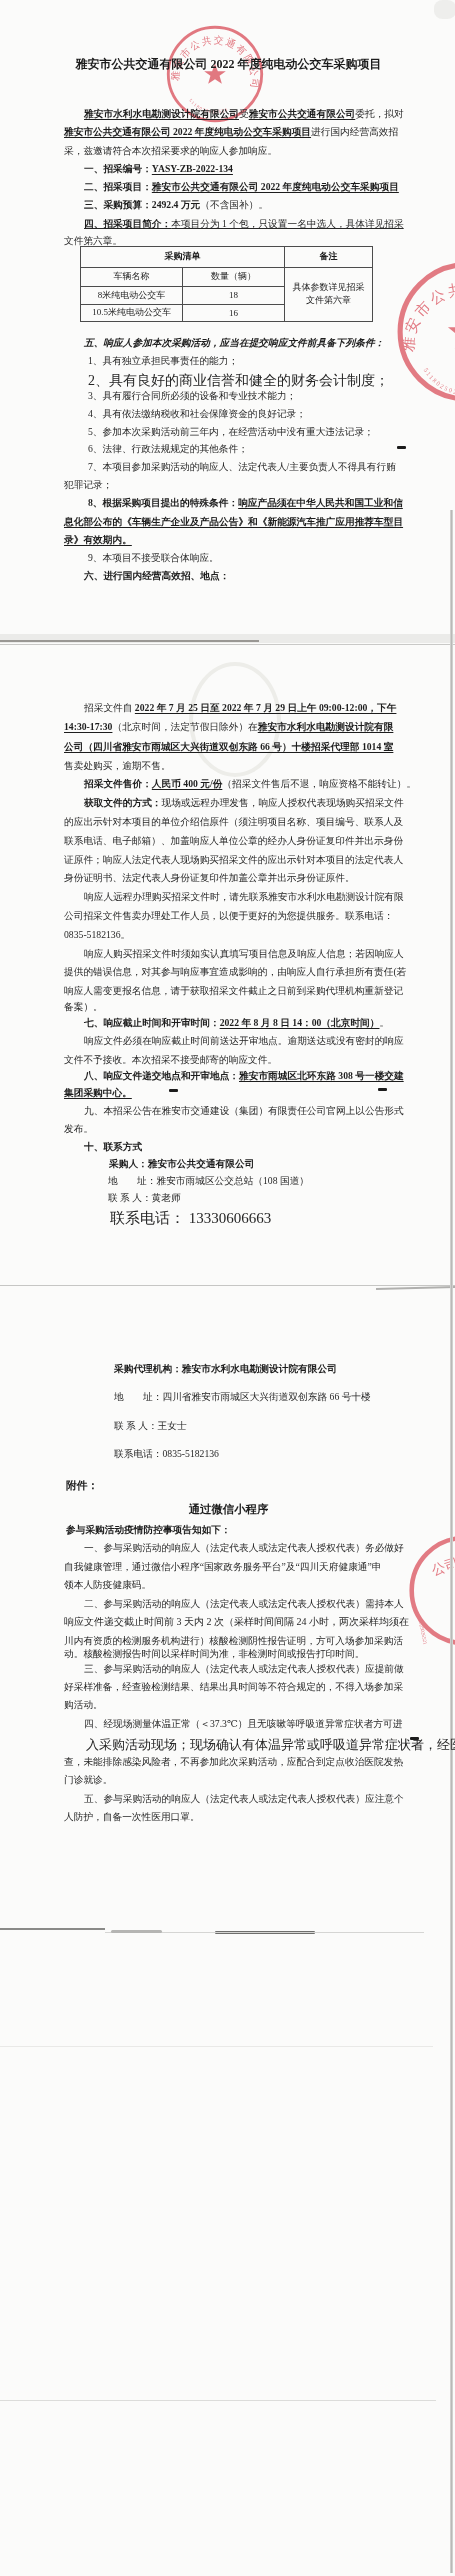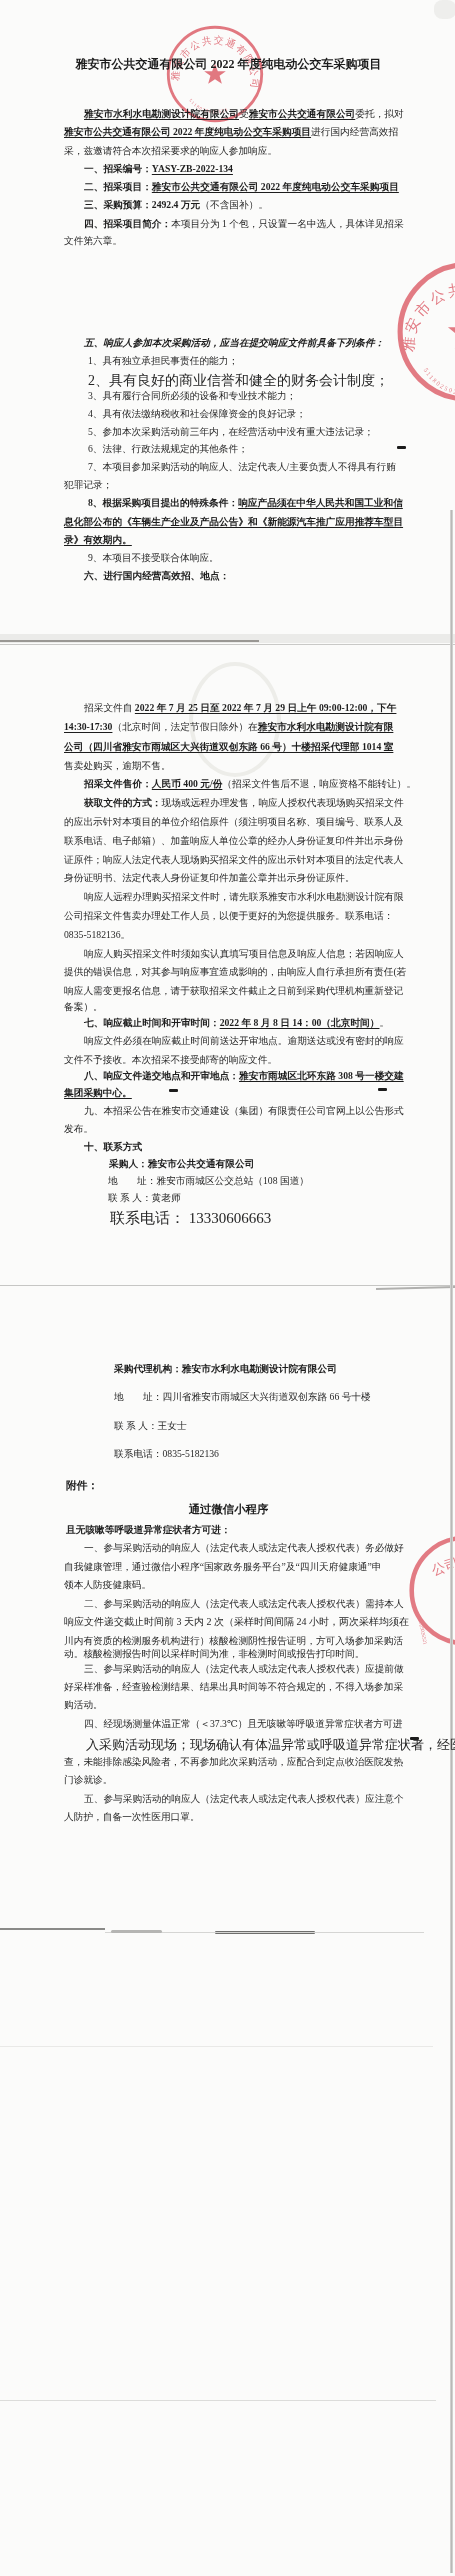--- a/index.html
+++ b/index.html
@@ -27,20 +27,44 @@
 </head>
 <body>
 
 <div id="doc">
 
   <div class="page" style="top:0;height:643px;"></div>
   <div class="page" style="top:643px;height:644px;"></div>
   <div class="page" style="top:1287px;height:644px;"></div>
   <div class="page" style="top:1930px;height:646px;"></div>
 
+  <table id="list-table">
+    <tbody>
+        <tr style="height:20.5px;">
+      <td colspan="2" style="width:203px;" class="bold">采购清单</td>
+      <td style="width:87px;" class="bold">备注</td>
+    </tr>
+    <tr style="height:19.4px;">
+      <td style="width:109px;">车辆名称</td>
+      <td style="width:95px;">数量（辆）</td>
+      <td rowspan="3">
+        <div>具体参数详见招采</div>
+        <div>文件第六章</div>
+      </td>
+    </tr>
+    <tr style="height:17.7px;">
+      <td>8米纯电动公交车</td>
+      <td>18</td>
+    </tr>
+    <tr style="height:17.7px;">
+      <td>10.5米纯电动公交车</td>
+      <td>16</td>
+    </tr>
+  </tbody>
+    </table>
 
   <svg class="seal" style="left:166px;top:25px;" width="98" height="98" viewBox="0 0 172 172" opacity="0.82">
     <defs>
       <path id="arcTop" d="M 24,112 A 64,64 0 1 1 148,112" fill="none"></path>
       <path id="arcBot" d="M 32,118 A 58,58 0 0 0 140,118" fill="none"></path>
     </defs>
     <circle cx="86" cy="86" r="82" fill="none" stroke="#e05c68" stroke-width="5"></circle>
     <polygon fill="#e05c68" points="86,68 91,81 105,81 94,89 98,103 86,95 74,103 78,89 67,81 81,81"></polygon>
     <text font-size="17" fill="#e05c68" letter-spacing="3">
       <textPath href="#arcTop" startOffset="6%">雅安市公共交通有限公司</textPath>
@@ -93,21 +117,21 @@
   <div class="dash" style="left:378px;top:1088px;"></div>
   <div class="dash" style="left:410px;top:1737px;"></div>
 
 <div class="line center" style="top: 57px; left: 64px; width: 329px; font-size: 12px;"><span class="bold">雅安市公共交通有限公司 2022 年度纯电动公交车采购项目</span></div>
     <div class="line" style="top: 108px; left: 84px; width: 329px; font-size: 9.7px;"><span class="bold uline">雅安市水利水电勘测设计院有限公司</span><span>受</span><span class="bold uline">雅安市公共交通有限公司</span><span>委托，拟对</span></div>
     <div class="line" style="top: 126px; left: 64px; width: 329px; font-size: 9.7px;"><span class="bold uline">雅安市公共交通有限公司 2022 年度纯电动公交车采购项目</span><span>进行国内经营高效招</span></div>
     <div class="line" style="top: 145px; left: 64px; width: 329px; font-size: 9.7px;"><span>采，兹邀请符合本次招采要求的响应人参加响应。</span></div>
     <div class="line" style="top: 163px; left: 84px; width: 329px; font-size: 9.7px;"><span class="bold">一、招采编号：</span><span class="bold uline">YASY-ZB-2022-134</span></div>
     <div class="line" style="top: 181px; left: 84px; width: 329px; font-size: 9.7px;"><span class="bold">二、招采项目：</span><span class="bold uline">雅安市公共交通有限公司 2022 年度纯电动公交车采购项目</span></div>
     <div class="line" style="top: 199px; left: 84px; width: 329px; font-size: 9.7px;"><span class="bold">三、采购预算：</span><span class="bold">2492.4 万元</span><span>（不含国补）。</span></div>
-    <div class="line" style="top: 218px; left: 84px; width: 329px; font-size: 9.7px;"><span class="bold">四、招采项目简介：</span><span>本项目分为 1 个包，只设置一名中选人，具体详见招采</span></div>
+    <div class="line" style="top: 218px; left: 84px; width: 329px; font-size: 9.7px; text-decoration: underline;"><span class="bold">四、招采项目简介：</span><span>本项目分为 1 个包，只设置一名中选人，具体详见招采</span></div>
     <div class="line" style="top: 235px; left: 64px; width: 329px; font-size: 9.7px;"><span>文件第六章。</span></div>
     <div class="line" style="top: 337px; left: 84px; width: 329px; font-size: 9.7px; font-style: italic;"><span class="bold">五、响应人参加本次采购活动，应当在提交响应文件前具备下列条件：</span></div>
     <div class="line" style="top: 355px; left: 88px; width: 329px; font-size: 9.7px;"><span>1、具有独立承担民事责任的能力；</span></div>
     <div class="line" style="top: 373px; left: 88px; width: 329px; font-size: 14px;"><span>2、具有良好的商业信誉和健全的财务会计制度；</span></div>
     <div class="line" style="top: 390px; left: 88px; width: 329px; font-size: 9.7px;"><span>3、具有履行合同所必须的设备和专业技术能力；</span></div>
     <div class="line" style="top: 408px; left: 88px; width: 329px; font-size: 9.7px;"><span>4、具有依法缴纳税收和社会保障资金的良好记录；</span></div>
     <div class="line" style="top: 426px; left: 88px; width: 329px; font-size: 9.7px;"><span>5、参加本次采购活动前三年内，在经营活动中没有重大违法记录；</span></div>
     <div class="line" style="top: 443px; left: 88px; width: 329px; font-size: 9.7px;"><span>6、法律、行政法规规定的其他条件；</span></div>
     <div class="line" style="top: 461px; left: 88px; width: 329px; font-size: 9.7px;"><span>7、本项目参加采购活动的响应人、法定代表人/主要负责人不得具有行贿</span></div>
     <div class="line" style="top: 479px; left: 64px; width: 329px; font-size: 9.7px;"><span>犯罪记录；</span></div>
@@ -144,21 +168,21 @@
     <div class="line" style="top: 1158px; left: 109px; width: 329px; font-size: 9.7px;"><span class="bold">采购人：雅安市公共交通有限公司</span></div>
     <div class="line" style="top: 1175px; left: 108px; width: 329px; font-size: 9.7px;"><span>地　　址：雅安市雨城区公交总站（108 国道）</span></div>
     <div class="line" style="top: 1192px; left: 108px; width: 329px; font-size: 9.7px;"><span>联 系 人：黄老师</span></div>
     <div class="line" style="top: 1209px; left: 110px; width: 329px; font-size: 15px;"><span>联系电话：  13330606663</span></div>
     <div class="line" style="top: 1363px; left: 114px; width: 329px; font-size: 9.7px;"><span class="bold">采购代理机构：雅安市水利水电勘测设计院有限公司</span></div>
     <div class="line" style="top: 1391px; left: 114px; width: 329px; font-size: 9.7px;"><span>地　　址：四川省雅安市雨城区大兴街道双创东路 66 号十楼</span></div>
     <div class="line" style="top: 1420px; left: 114px; width: 329px; font-size: 9.7px;"><span>联 系 人：王女士</span></div>
     <div class="line" style="top: 1448px; left: 114px; width: 329px; font-size: 9.7px;"><span>联系电话：0835-5182136</span></div>
     <div class="line" style="top: 1479px; left: 66px; width: 329px; font-size: 10.8px;"><span class="bold">附件：</span></div>
     <div class="line center" style="top: 1503px; left: 64px; width: 329px; font-size: 11.4px;"><span class="bold">通过微信小程序</span></div>
-    <div class="line" style="top: 1524px; left: 66px; width: 329px; font-size: 9.7px;"><span class="bold">且无咳嗽等呼吸道异常症状者方可进：</span></div>
+    <div class="line" style="top: 1524px; left: 66px; width: 329px; font-size: 9.7px;"><span class="bold">参与采购活动疫情防控事项告知如下：</span></div>
     <div class="line" style="top: 1542px; left: 84px; width: 329px; font-size: 9.7px;"><span>一、参与采购活动的响应人（法定代表人或法定代表人授权代表）务必做好</span></div>
     <div class="line" style="top: 1561px; left: 64px; width: 329px; font-size: 9.7px;"><span>自我健康管理，通过微信小程序“国家政务服务平台”及“四川天府健康通”申</span></div>
     <div class="line" style="top: 1579px; left: 64px; width: 329px; font-size: 9.7px;"><span>领本人防疫健康码。</span></div>
     <div class="line" style="top: 1598px; left: 84px; width: 329px; font-size: 9.7px;"><span>二、参与采购活动的响应人（法定代表人或法定代表人授权代表）需持本人</span></div>
     <div class="line" style="top: 1616px; left: 64px; width: 329px; font-size: 10px;"><span>响应文件递交截止时间前 3 天内 2 次（采样时间间隔 24 小时，两次采样均须在</span></div>
     <div class="line" style="top: 1635px; left: 64px; width: 329px; font-size: 9.7px;"><span>川内有资质的检测服务机构进行）核酸检测阴性报告证明，方可入场参加采购活</span></div>
     <div class="line" style="top: 1648px; left: 64px; width: 329px; font-size: 9.7px;"><span>动。核酸检测报告时间以采样时间为准，非检测时间或报告打印时间。</span></div>
     <div class="line" style="top: 1663px; left: 84px; width: 329px; font-size: 9.7px;"><span>三、参与采购活动的响应人（法定代表人或法定代表人授权代表）应提前做</span></div>
     <div class="line" style="top: 1681px; left: 64px; width: 329px; font-size: 9.7px;"><span>好采样准备，经查验检测结果、结果出具时间等不符合规定的，不得入场参加采</span></div>
     <div class="line" style="top: 1699px; left: 64px; width: 329px; font-size: 9.7px;"><span>购活动。</span></div>

